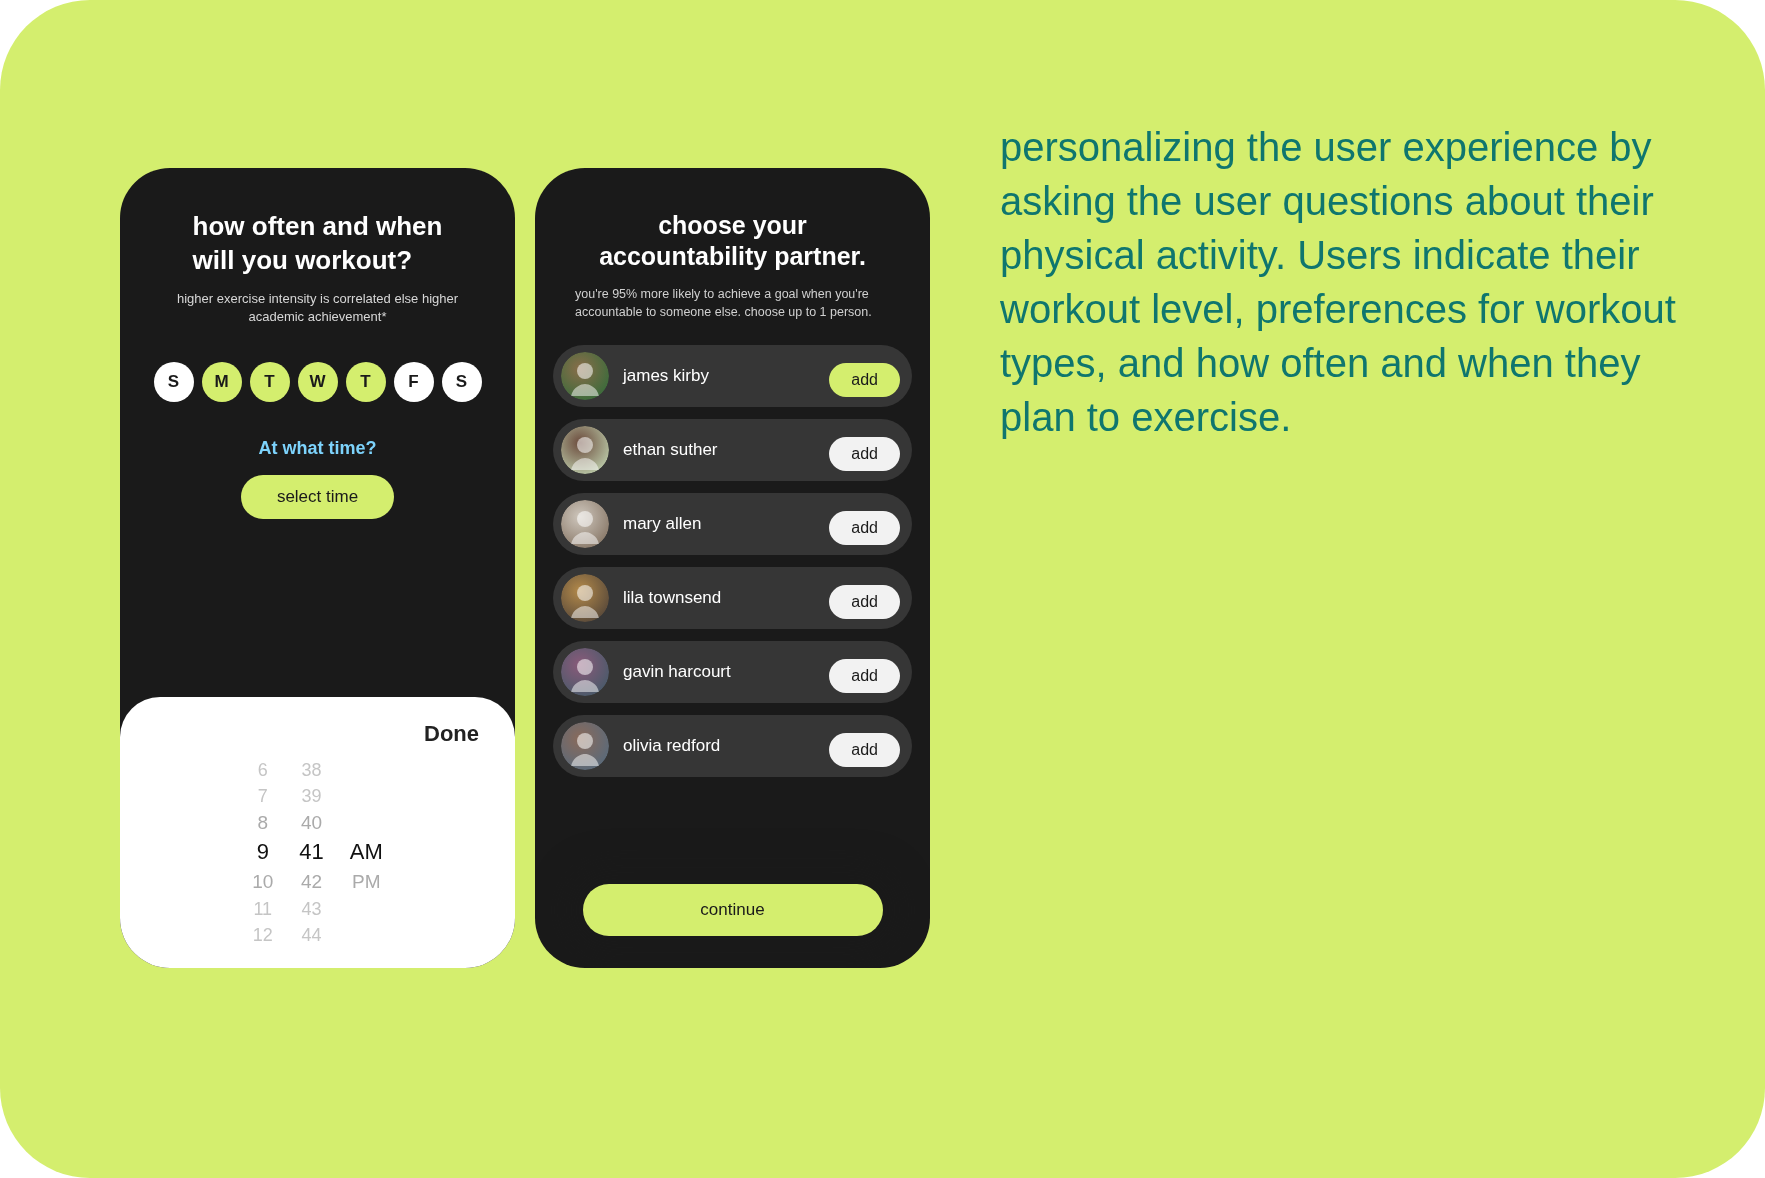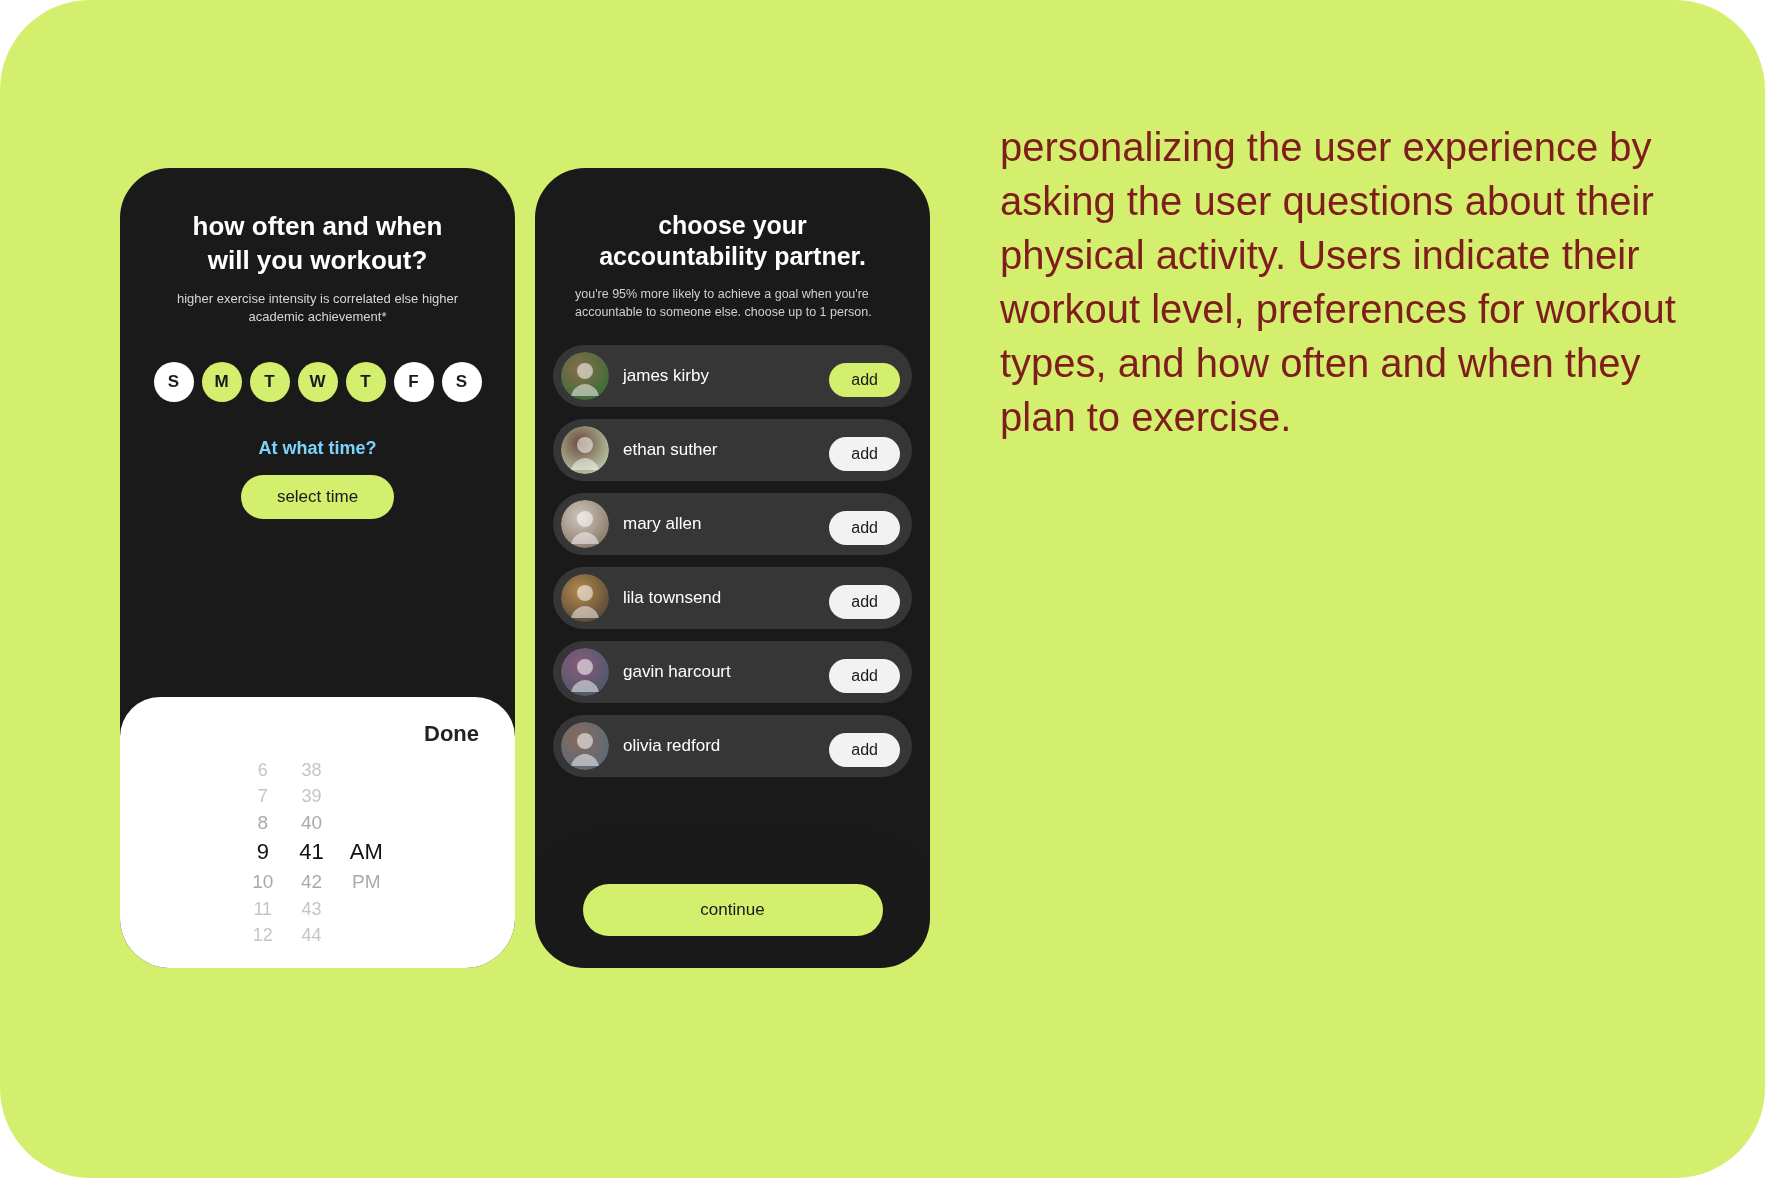--- a/index.html
+++ b/index.html
@@ -38,21 +38,20 @@
     display: flex;
     flex-direction: column;
     align-items: center;
     padding-top: 42px;
   }
   
   .p1-title {
     color: #fff;
     font-size: 26px;
     font-weight: 600;
-    text-align: center;
     line-height: 1.3;
     padding: 0 30px;
   }
   .p1-sub {
     color: #d7d7d7;
     font-size: 13px;
     text-align: center;
     line-height: 1.4;
     margin-top: 12px;
     padding: 0 36px;
@@ -194,21 +193,21 @@
     cursor: pointer;
     box-shadow: 0 0 30px 20px rgba(26,26,26,0.65);
   }
 
   
   .copy {
     position: absolute;
     left: 1000px;
     top: 120px;
     width: 700px;
-    color: #7f1d1d;
+    color: #0f766e;
     font-size: 40px;
     line-height: 1.35;
     font-weight: 400;
   }
   .copy p { margin-bottom: 44px; }
 </style>
 </head>
 <body>
 
 <div class="frame">

